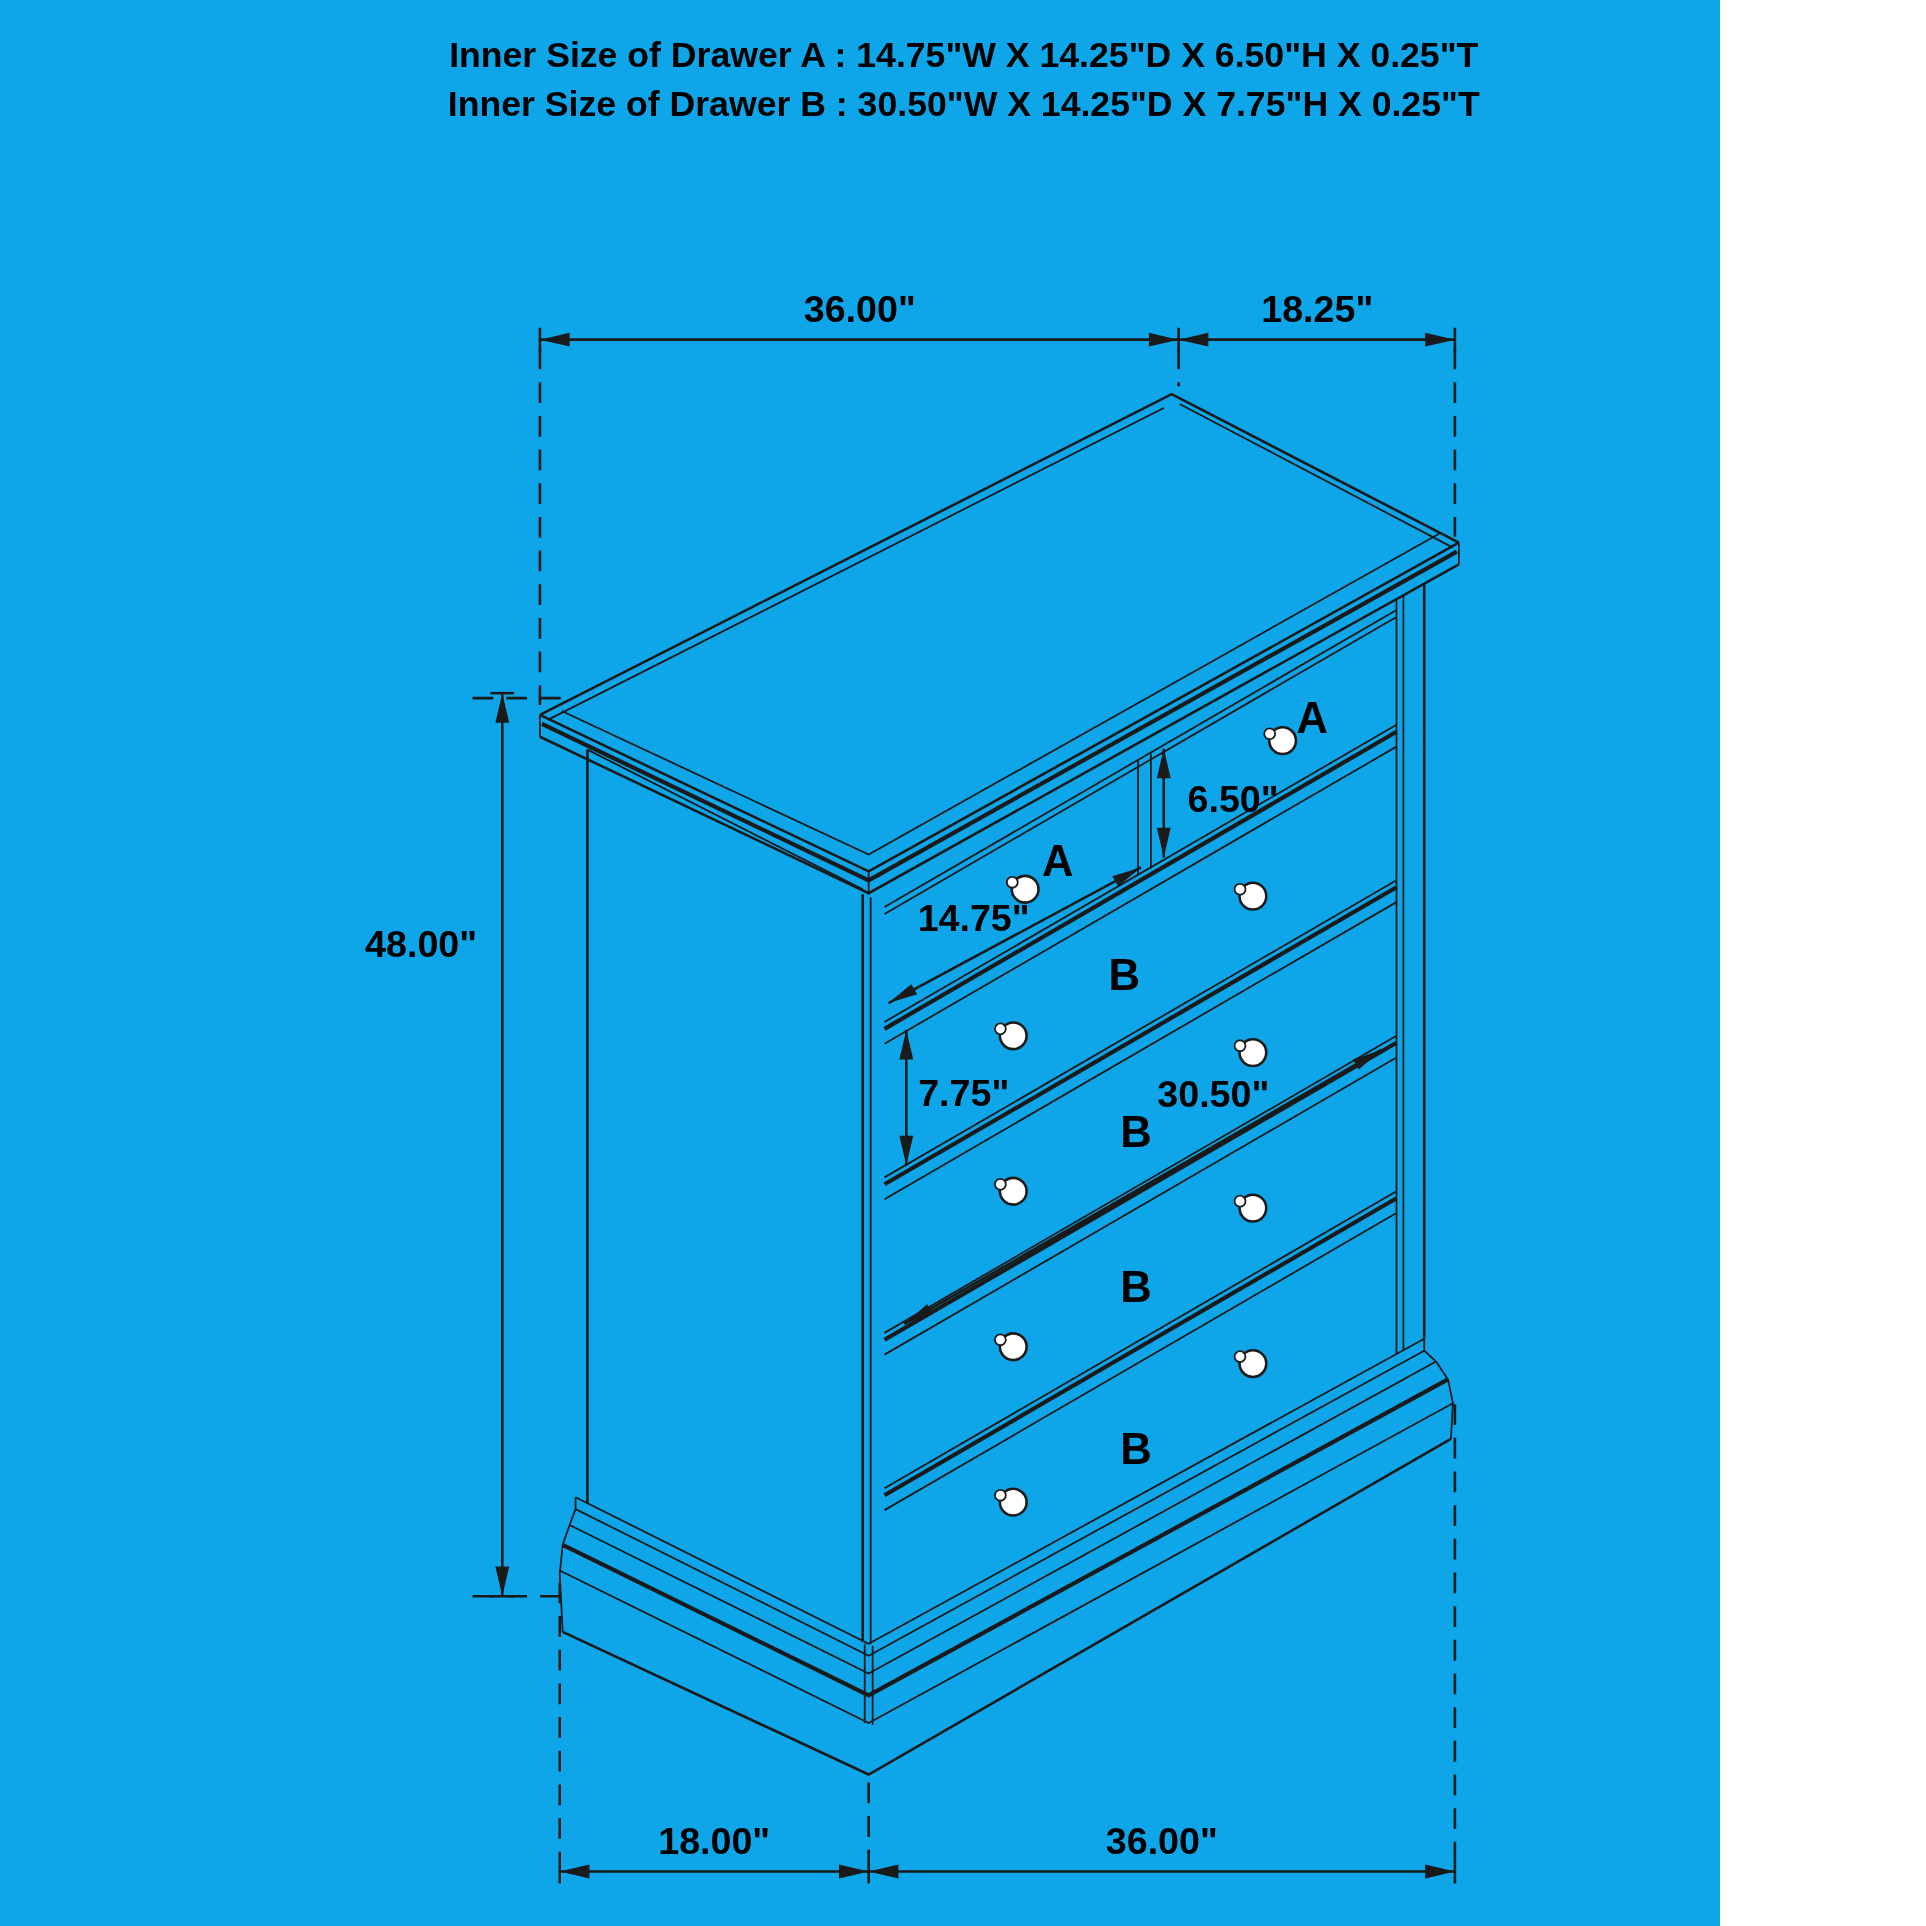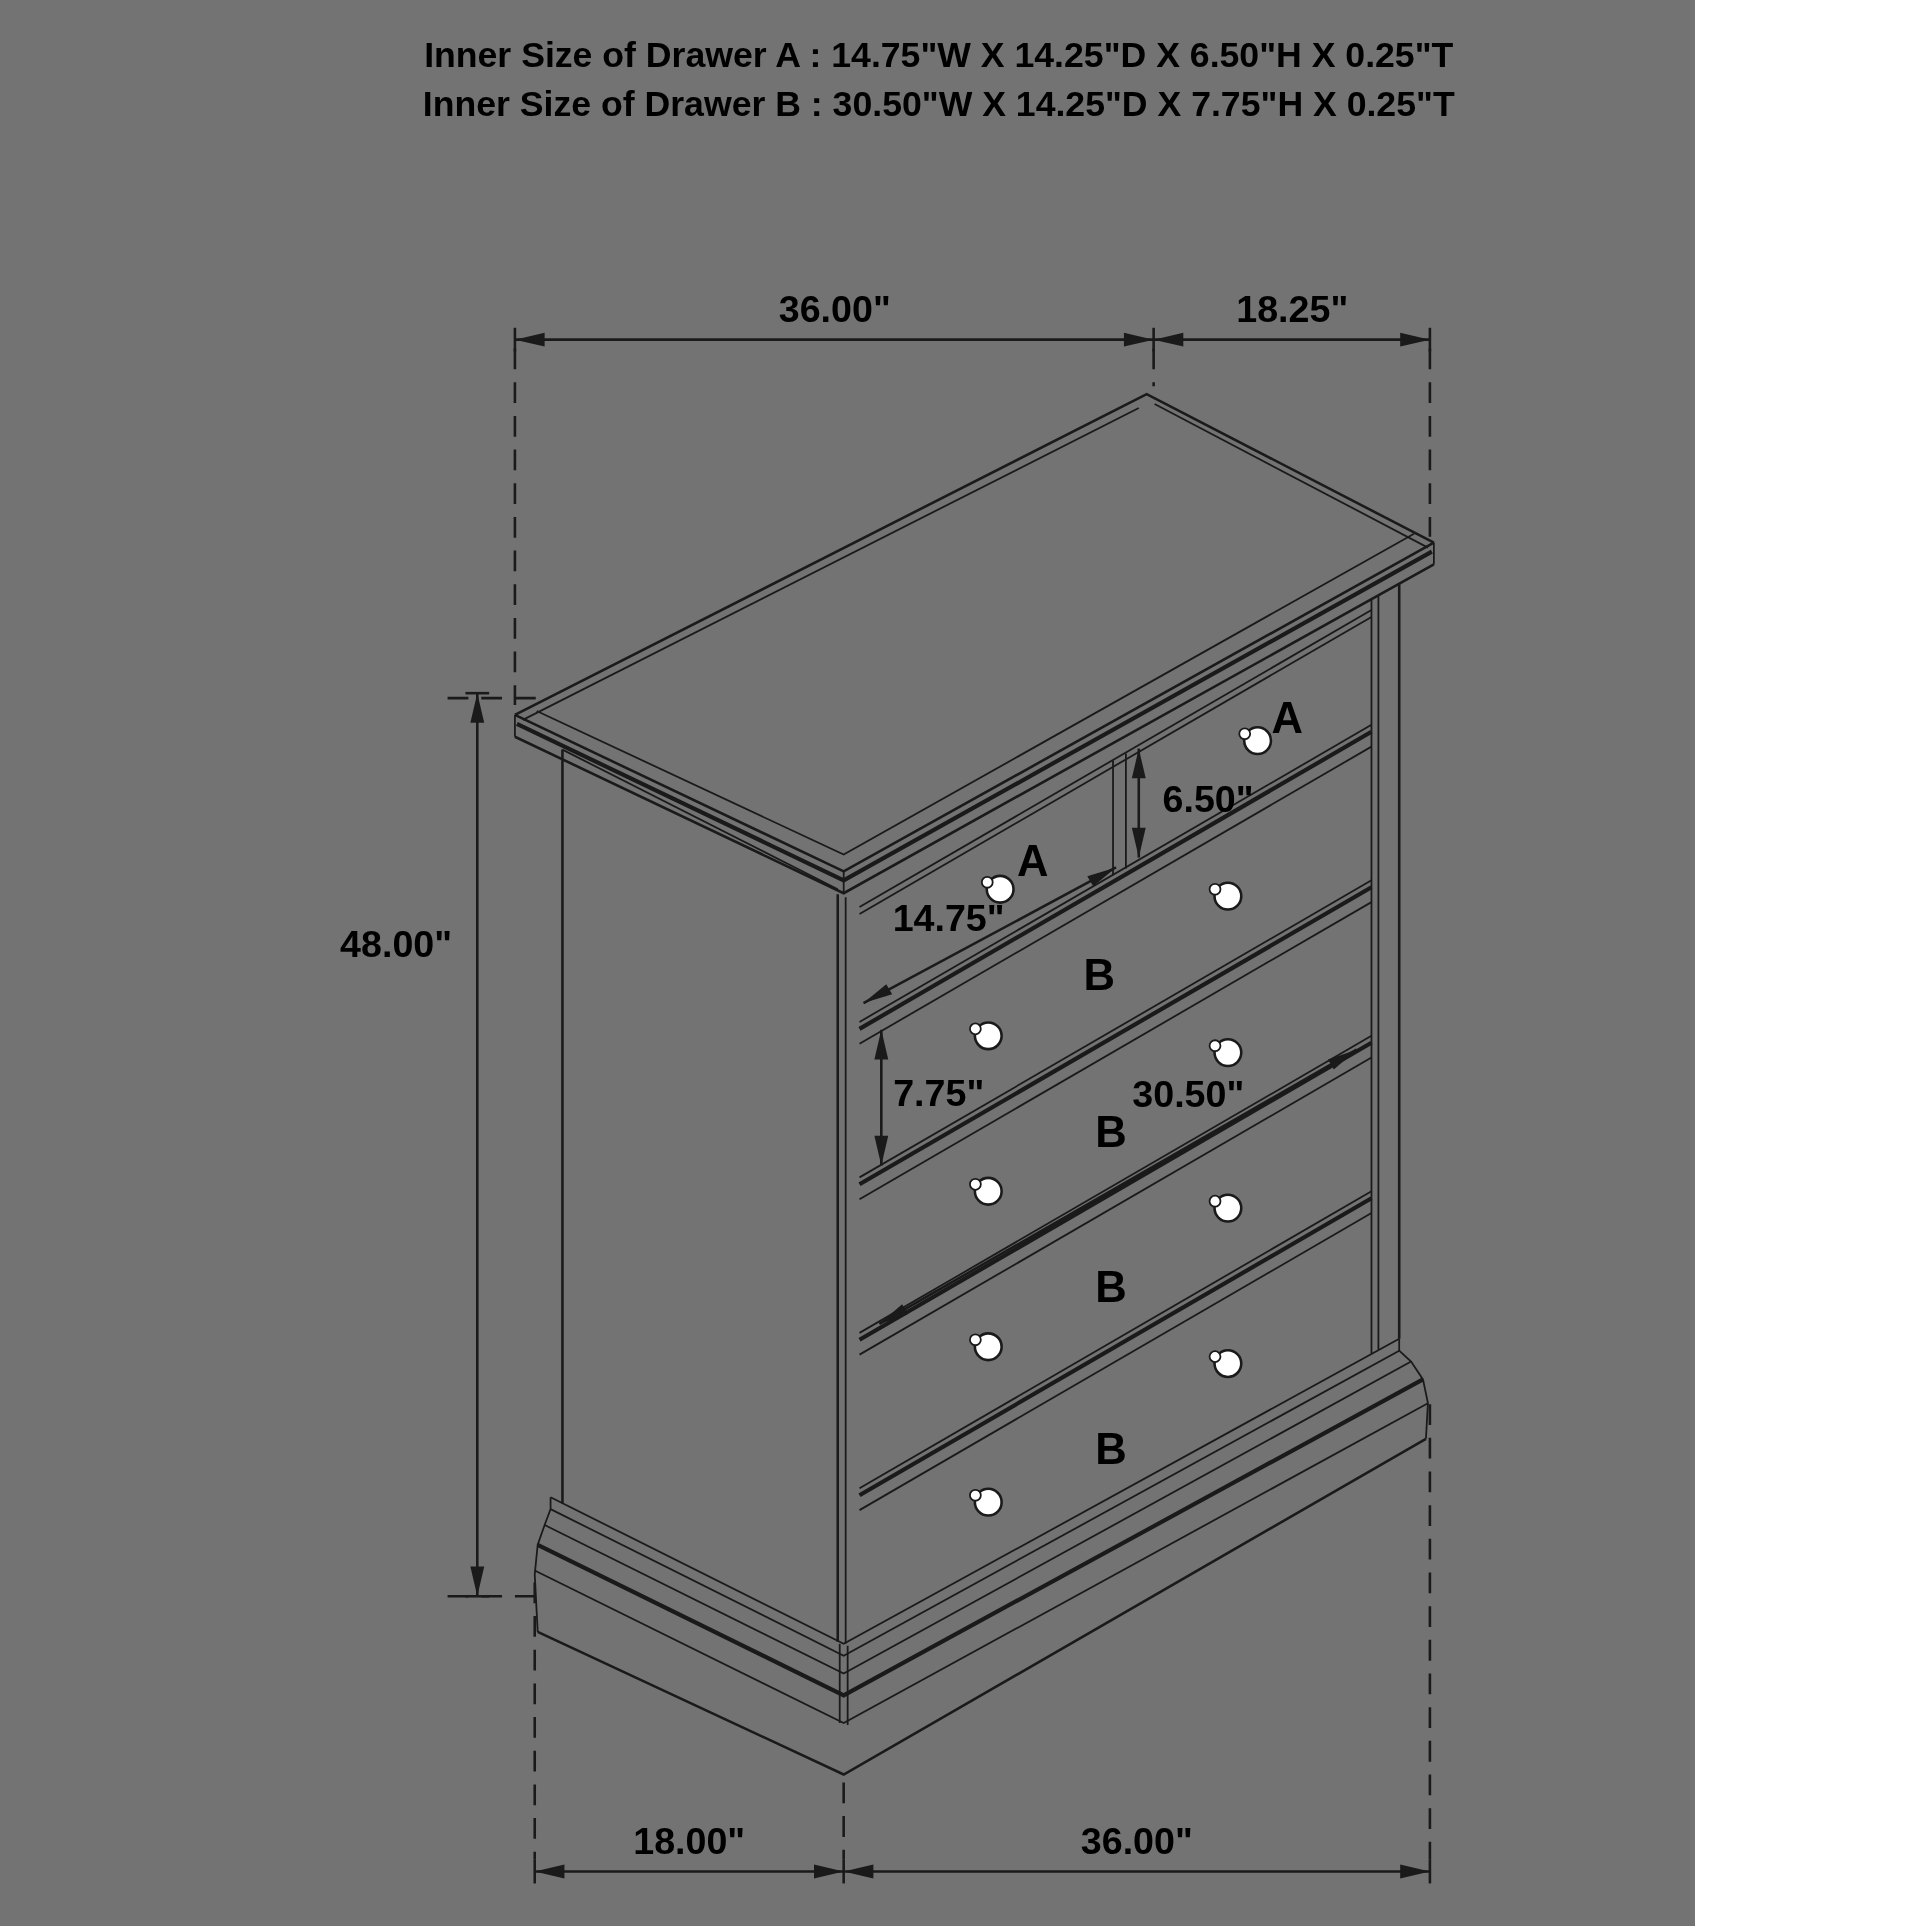--- a/index.html
+++ b/index.html
@@ -1,16 +1,16 @@
 <!DOCTYPE html>
 <html><head>
 <meta charset="utf-8">
 <style>
   html,body{margin:0;padding:0;background:#ffffff;}
-  .page{width:1695px;height:1927px;position:relative;background:#737373;overflow:hidden;}
+  .page{width:1695px;height:1927px;position:relative;background:#0ea5e9;overflow:hidden;padding-left:25px;}
   svg{display:block;}
   .ln{fill:none;stroke-linecap:butt;stroke-linejoin:miter;}
   .w1{stroke-width:1.8;}
   .w2{stroke-width:2.6;}
   .w3{stroke-width:4.2;}
   .dash{stroke-dasharray:21 13;}
   .knob{fill:#ffffff;}
   text{font-family:"Liberation Sans","DejaVu Sans",sans-serif;font-weight:bold;fill:#000000;}
   .title{font-size:36px;}
   .dim{font-size:38px;}

